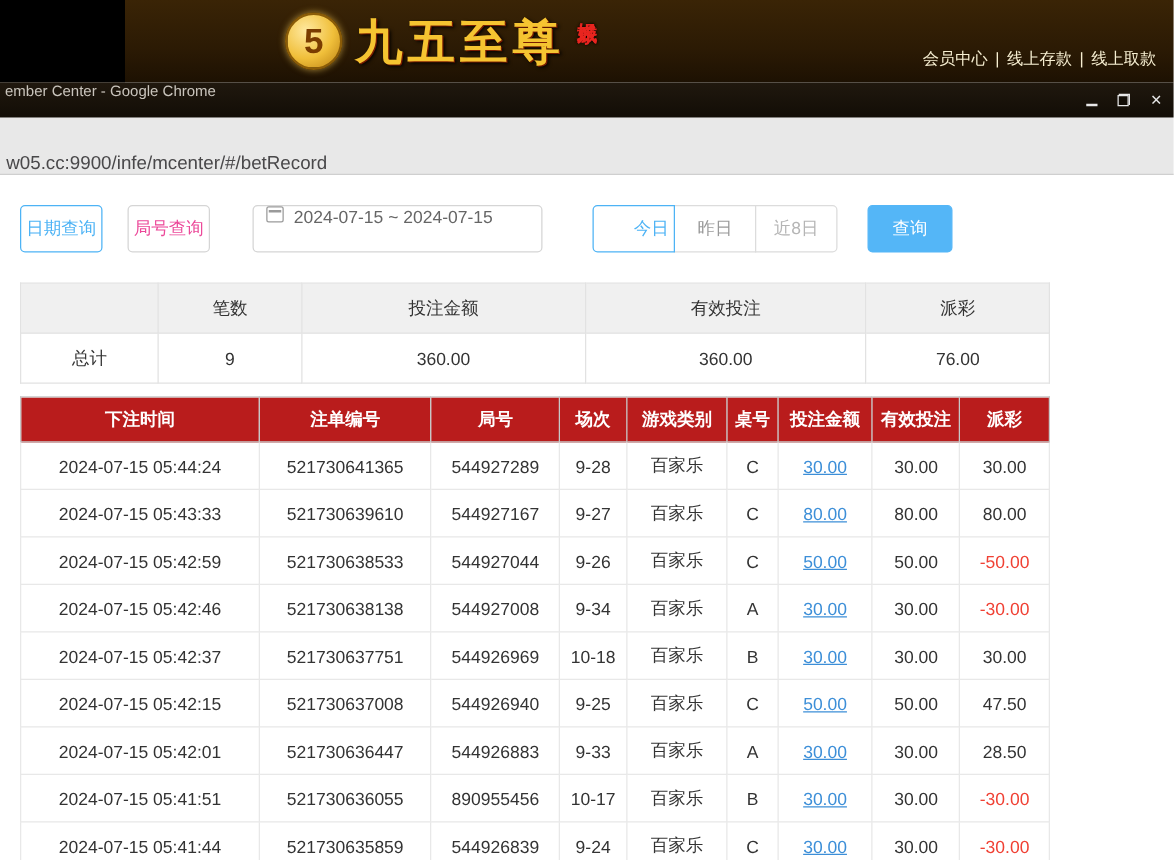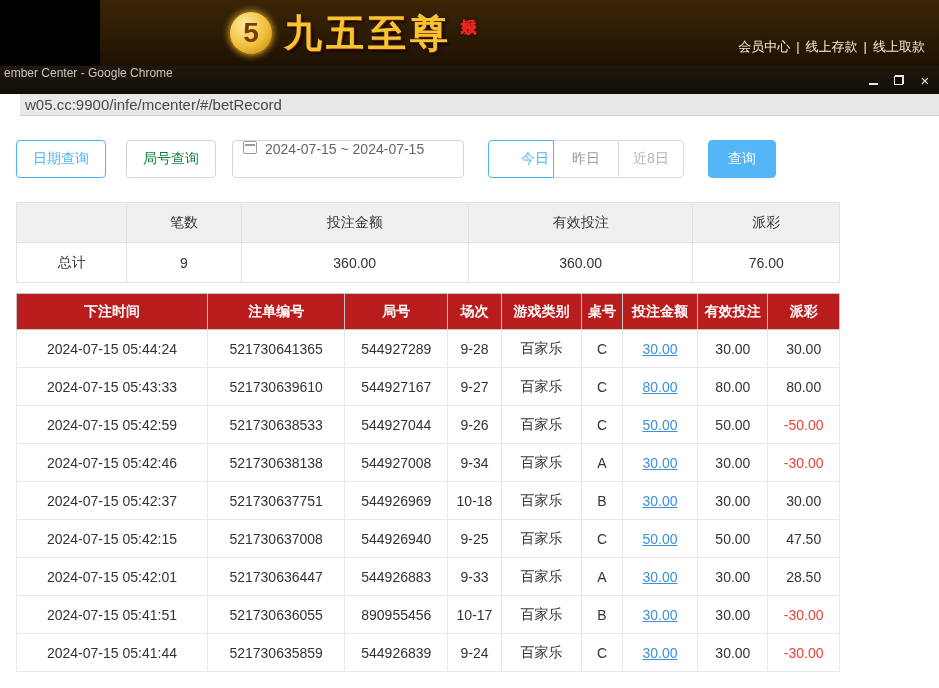--- a/index.html
+++ b/index.html
@@ -91,41 +91,41 @@
     width: 7px; height: 7px; border: 1px solid #e8e8e8;
   }
   .restore-glyph::after {
     content: ""; position: absolute; left: 0; bottom: 0;
     width: 7px; height: 7px; border: 1px solid #e8e8e8; background: #120d06;
   }
   .close-glyph { color: #e8e8e8; font-size: 15px; line-height: 1; }
 
   
   .addressbar {
-    height: 22px;
+    height: 46px;
     background: #e8e8e8;
     border-bottom: 1px solid #cfcfcf;
-    display: flex; align-items: center; margin-left: 20px;
+    display: flex; align-items: flex-end;
   }
   .url-text {
     font-size: 15px; color: #49484a; padding-left: 5px;
     white-space: nowrap; cursor: text;
   }
 
   
   .content { padding: 24px 16px 0 16px; background: #fff; }
 
   .filter-row { display: flex; align-items: center; }
   .btn {
     height: 38px; border-radius: 4px; background: #fff;
-    font-size: 14px; cursor: pointer; padding: 0 16px;
+    font-size: 14px; cursor: pointer; padding: 0 4px;
     font-family: inherit;
   }
   .btn.outline-blue { border: 1px solid #4db3f5; color: #4db3f5; margin-right: 20px; }
-  .btn.outline-gray { border: 1px solid #d5d5d5; color: #15803d; margin-right: 16px; }
+  .btn.outline-gray { border: 1px solid #d5d5d5; color: #ec4899; margin-right: 34px; }
   .date-input {
     height: 38px; width: 232px;
     border: 1px solid #d5d5d5; border-radius: 4px;
     display: flex; 
     padding: 0 10px; color: #666; font-size: 14px;
     cursor: pointer; margin-right: 24px;
     background: #fff;
   }
   .cal-icon {
     position: relative; width: 14px; height: 13px;
@@ -135,21 +135,21 @@
   .cal-icon::before {
     content: ""; position: absolute; left: 1px; right: 1px; top: 2px;
     height: 2px; background: #9a9a9a;
   }
   .btn-group { display: flex; margin-right: 24px; }
   .grp {
     height: 38px; width: 66px; background: #fff;
     border: 1px solid #dcdcdc; font-size: 14px; color: #9a9a9a;
     cursor: pointer; margin-left: -1px; font-family: inherit;
   }
-  .grp:first-child { margin-left: 0; border-radius: 4px 0 0 4px; padding-left: 28px; }
+  .grp:first-child { margin-left: 16px; border-radius: 4px 0 0 4px; padding-left: 28px; }
   .grp:last-child { border-radius: 0 4px 4px 0; color: #b5b5b5; }
   .grp.active { border-color: #4db3f5; color: #4db3f5; position: relative; z-index: 2; }
   .btn.primary {
     border: 1px solid #54b6f7; background: #54b6f7; color: #fff;
     width: 68px; padding: 0;
   }
 
   
   table { border-collapse: collapse; width: 824px; table-layout: fixed; }
   .summary-table { margin-top: 24px; }

